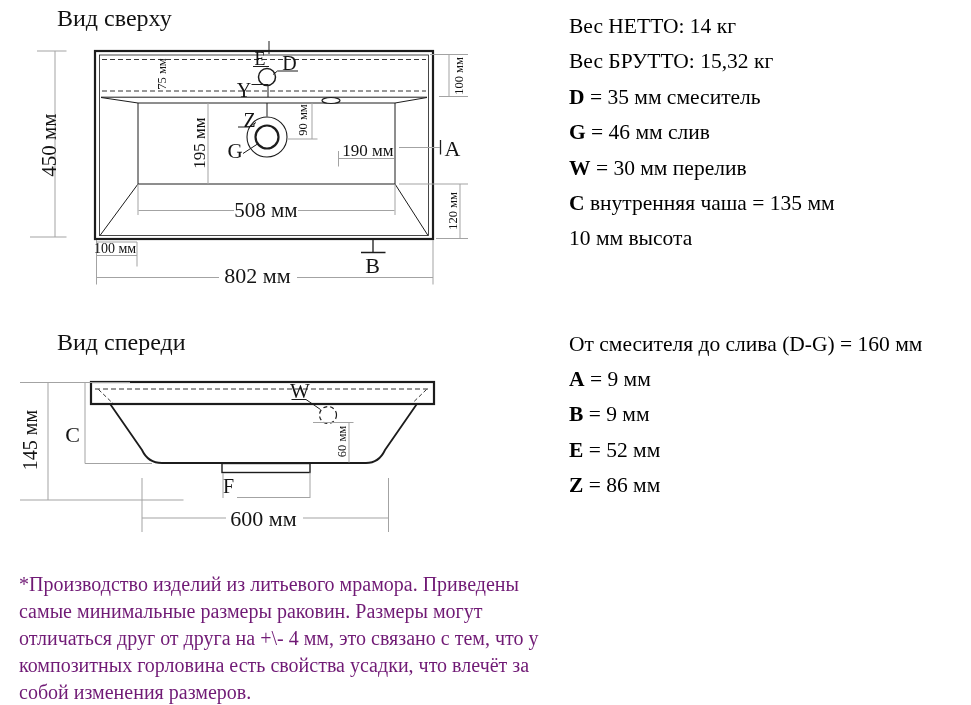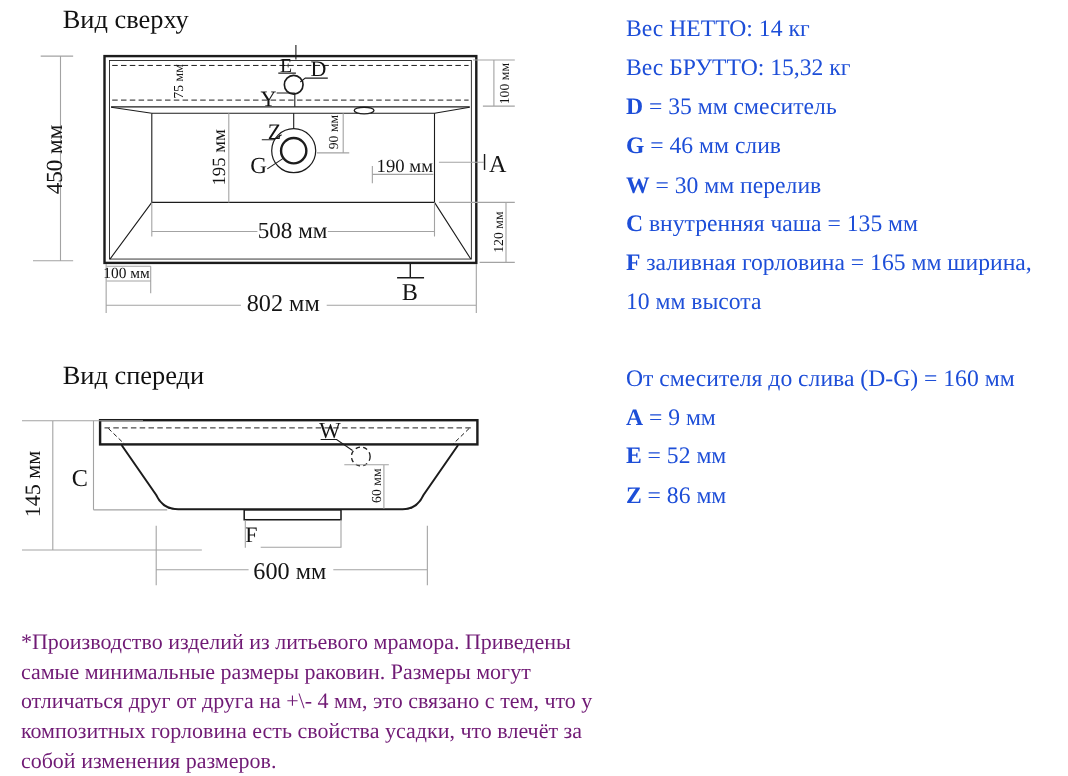--- a/index.html
+++ b/index.html
@@ -3,21 +3,21 @@
 <meta charset="utf-8">
 <style>
   html,body{margin:0;padding:0;background:#fff;}
   #stage{
     position:relative;width:971px;height:705px;background:#fff;overflow:hidden;
     font-family:"Liberation Serif","DejaVu Serif",serif;color:#141414;
   }
   .view-title{position:absolute;font-size:24px;color:#111;white-space:nowrap;}
   #title-top{left:57px;top:5px;}
   #title-front{left:57px;top:329px;text-align:right;}
-  .specs{position:absolute;left:569px;white-space:nowrap;font-size:21.5px;color:#1d4ed8;}
+  .specs{position:absolute;left:569px;white-space:nowrap;font-size:21.5px;color:#000000;}
   #specs-primary{top:9px;line-height:35.4px;}
   #specs-secondary{top:327px;line-height:35.2px;}
   .spec-line .b{font-weight:bold;}
   #footnote{position:absolute;left:19px;top:571px;font-size:20px;line-height:27px;color:#701a75;white-space:nowrap;}
   svg{position:absolute;left:0;top:0;}
   svg text{fill:#141414;font-family:"Liberation Serif","DejaVu Serif",serif;}
   .k{stroke:#1c1c1c;fill:none;}
   .g{stroke:#a3a3a3;stroke-width:1;fill:none;}
 </style>
 </head>
@@ -116,27 +116,27 @@
     </g>
   </svg>
 
   <div id="specs-primary" class="specs">
     <div class="spec-line"><span class="b"></span><span>Вес НЕТТО: 14 кг</span></div>
     <div class="spec-line"><span class="b"></span><span>Вес БРУТТО: 15,32 кг</span></div>
     <div class="spec-line"><span class="b">D</span><span> = 35 мм смеситель</span></div>
     <div class="spec-line"><span class="b">G</span><span> = 46 мм слив</span></div>
     <div class="spec-line"><span class="b">W</span><span> = 30 мм перелив</span></div>
     <div class="spec-line"><span class="b">C</span><span> внутренняя чаша = 135 мм</span></div>
-    <div class="spec-line"><span class="b">F</span><span> заливная горловина = 165 мм ширина,</span></div>
     <div class="spec-line"><span class="b"></span><span>10 мм высота</span></div>
   </div>
 
   <div id="specs-secondary" class="specs">
     <div class="spec-line"><span class="b"></span><span>От смесителя до слива (D-G) = 160 мм</span></div>
     <div class="spec-line"><span class="b">A</span><span> = 9 мм</span></div>
+    <div class="spec-line"><span class="b">B</span><span> = 9 мм</span></div>
     <div class="spec-line"><span class="b">E</span><span> = 52 мм</span></div>
     <div class="spec-line"><span class="b">Z</span><span> = 86 мм</span></div>
   </div>
 
   <div id="footnote">
     <div>*Производство изделий из литьевого мрамора. Приведены</div>
     <div>самые минимальные размеры раковин. Размеры могут</div>
     <div>отличаться друг от друга на +\- 4 мм, это связано с тем, что у</div>
     <div>композитных горловина есть свойства усадки, что влечёт за</div>
     <div>собой изменения размеров.</div>

